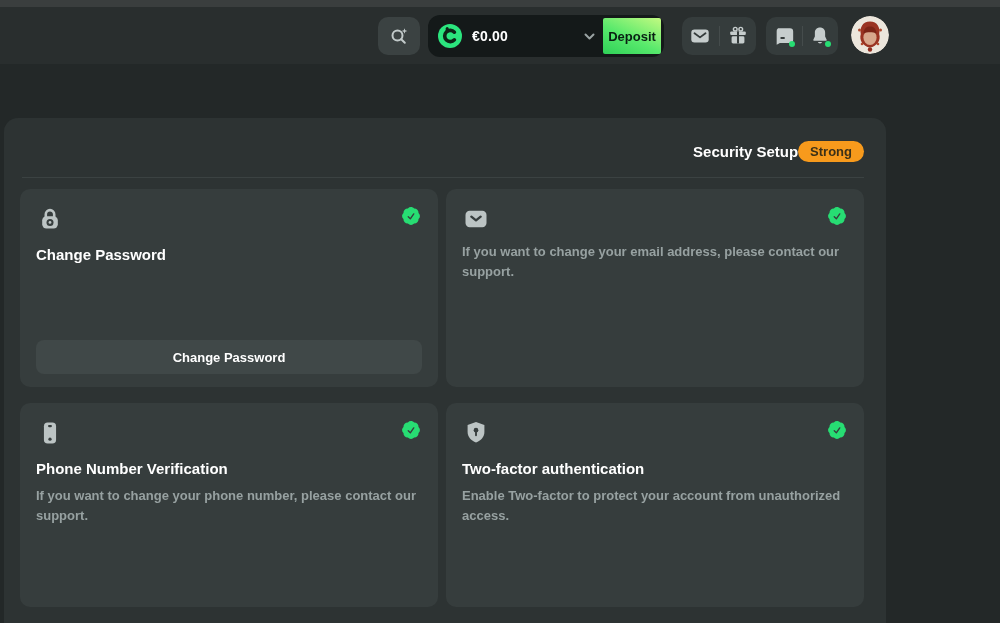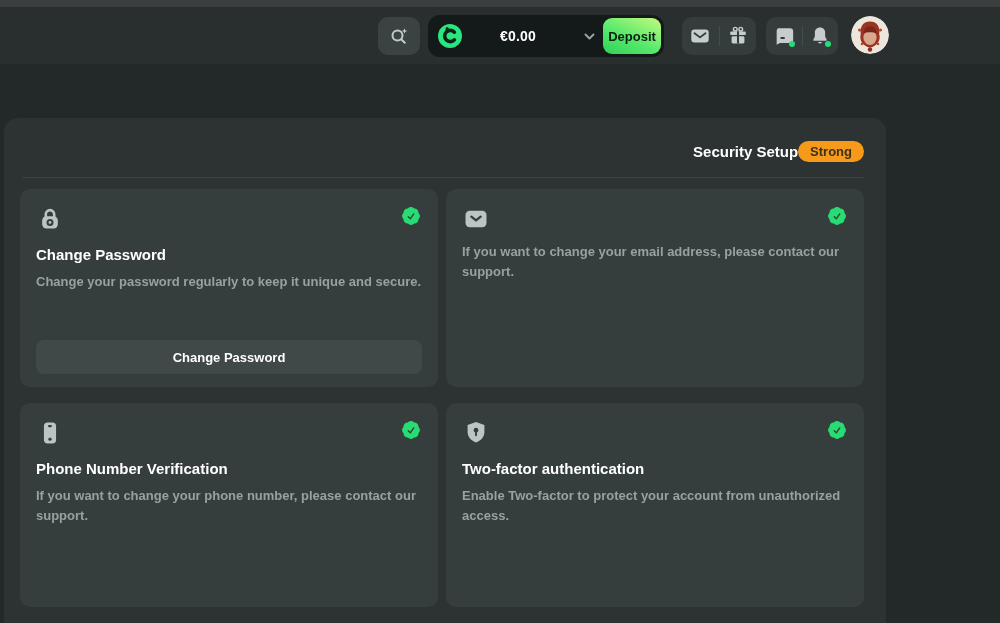--- a/index.html
+++ b/index.html
@@ -10,23 +10,23 @@
   .topstrip{position:absolute;top:0;left:0;width:1000px;height:7px;background:#3a3e3e;}
   .topbar{position:absolute;top:7px;left:0;width:1000px;height:57px;background:#292e2e;}
 
   .search-btn{position:absolute;left:378px;top:10px;width:42px;height:38px;border:none;
       border-radius:10px;background:#3b4242;cursor:pointer;display:flex;align-items:center;justify-content:center;padding:0;}
 
   .wallet{position:absolute;left:428px;top:8px;width:236px;height:42px;background:#141919;
       border-radius:12px;box-sizing:border-box;}
   .coin{position:absolute;left:9px;top:8px;width:26px;height:26px;}
   .balance{position:absolute;left:44px;top:0;height:42px;line-height:42px;color:#ffffff;
-      font-size:14px;font-weight:bold;letter-spacing:.2px;margin-left:28px;}
+      font-size:14px;font-weight:bold;letter-spacing:.2px;}
   .wallet-chevron{position:absolute;right:68px;top:15px;}
-  .deposit-btn{position:absolute;right:3px;top:3px;bottom:3px;width:58px;border:none;border-radius:9px;
+  .deposit-btn{position:absolute;right:3px;top:3px;bottom:3px;width:58px;border:none;border-radius:2px;
       background:linear-gradient(205deg,#c3fa81 0%,#58e96c 55%,#2fd158 100%);
       color:#0a2012;font-size:13px;font-weight:bold;cursor:pointer;font-family:inherit;padding:0;}
 
   .icon-group{position:absolute;top:10px;height:38px;background:#353c3c;border-radius:10px;
       display:flex;align-items:center;justify-content:space-evenly;}
   .icon-group .vdiv{width:1px;height:20px;background:#454c4c;}
   .group-mail{left:682px;width:74px;}
   .group-notif{left:766px;width:72px;}
   .hicon{position:relative;width:22px;height:22px;display:flex;align-items:center;justify-content:center;cursor:pointer;}
   .dot{position:absolute;right:0px;bottom:0px;width:6px;height:6px;border-radius:50%;background:#27dd73;}
@@ -160,21 +160,20 @@
             <circle cx="12" cy="14.9" r="1.2" fill="#bcc4c4"></circle>
           </svg>
         </span>
         <span>
           <svg width="22" height="22" viewBox="0 0 24 24">
             <path fill-rule="evenodd" clip-rule="evenodd" fill="#27dd73" d="M8.603 3.799A4.49 4.49 0 0112 2.25c1.357 0 2.573.6 3.397 1.549a4.49 4.49 0 013.498 1.307 4.491 4.491 0 011.307 3.497A4.49 4.49 0 0121.75 12a4.49 4.49 0 01-1.549 3.397 4.491 4.491 0 01-1.307 3.497 4.491 4.491 0 01-3.497 1.307A4.49 4.49 0 0112 21.75a4.49 4.49 0 01-3.397-1.549 4.49 4.49 0 01-3.498-1.306 4.491 4.491 0 01-1.307-3.498A4.49 4.49 0 012.25 12c0-1.357.6-2.573 1.549-3.397a4.49 4.49 0 011.307-3.497 4.49 4.49 0 013.497-1.307zm7.007 6.387a.75.75 0 10-1.22-.872l-3.236 4.53L9.53 12.22a.75.75 0 00-1.06 1.06l2.25 2.25a.75.75 0 001.14-.094l3.75-5.25z"></path>
           </svg>
         </span>
       </div>
       <div class="card-title">Change Password</div>
-      <div class="card-desc">Change your password regularly to keep it unique and secure.</div>
       <button class="card-btn">Change Password</button>
     </section>
 
     <section class="card">
       <div class="card-top">
         <span>
           <svg width="28" height="28" viewBox="0 0 24 24">
             <rect x="3" y="5" width="18" height="14" rx="3.6" fill="#bcc4c4"></rect>
             <polyline points="8,10 12,13.2 16,10" fill="none" stroke="#363d3d" stroke-width="2" stroke-linecap="round" stroke-linejoin="round"></polyline>
           </svg>

